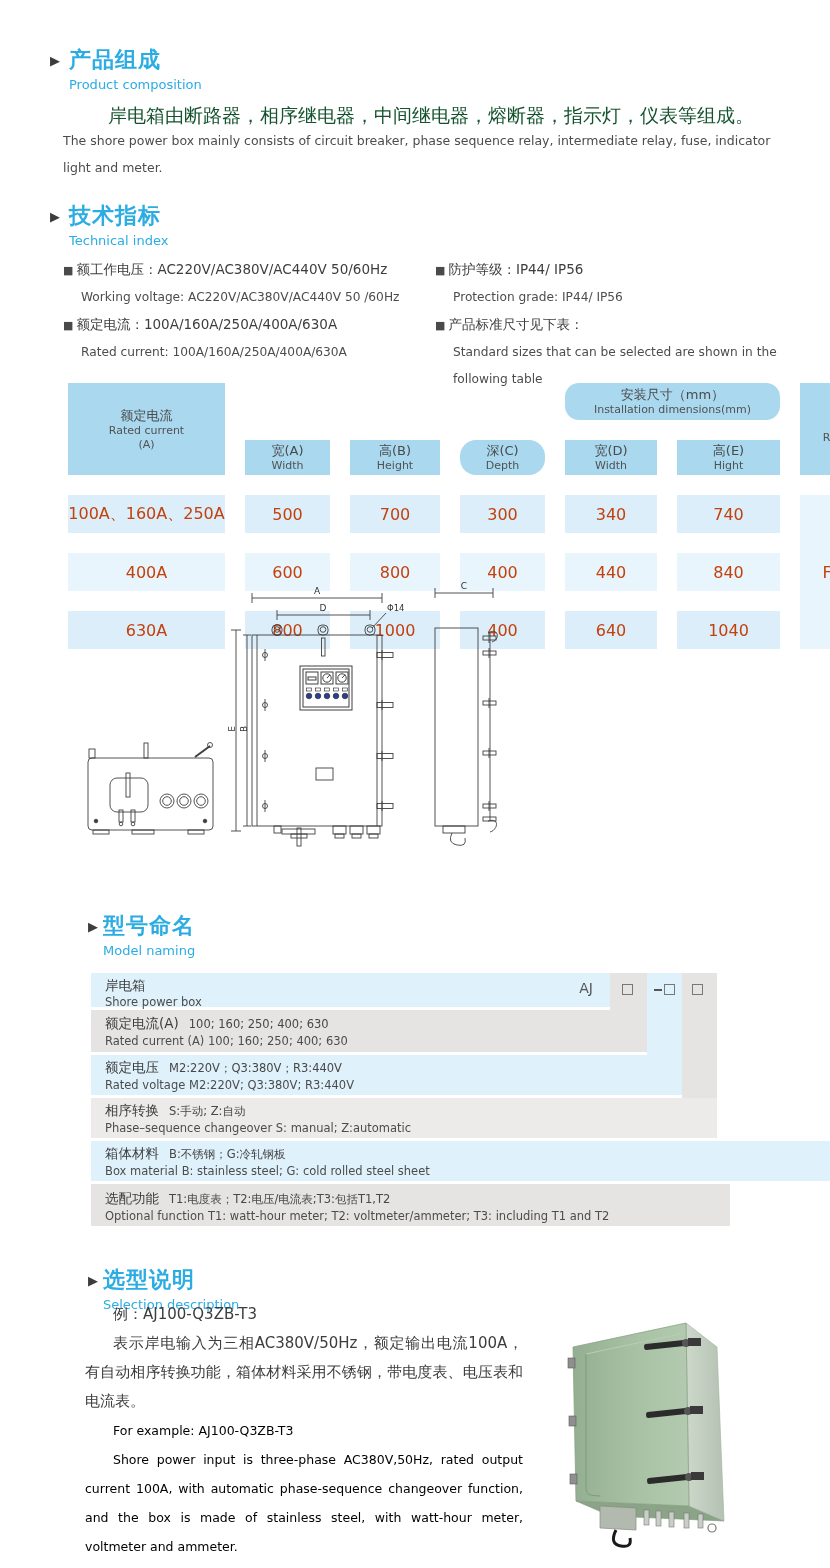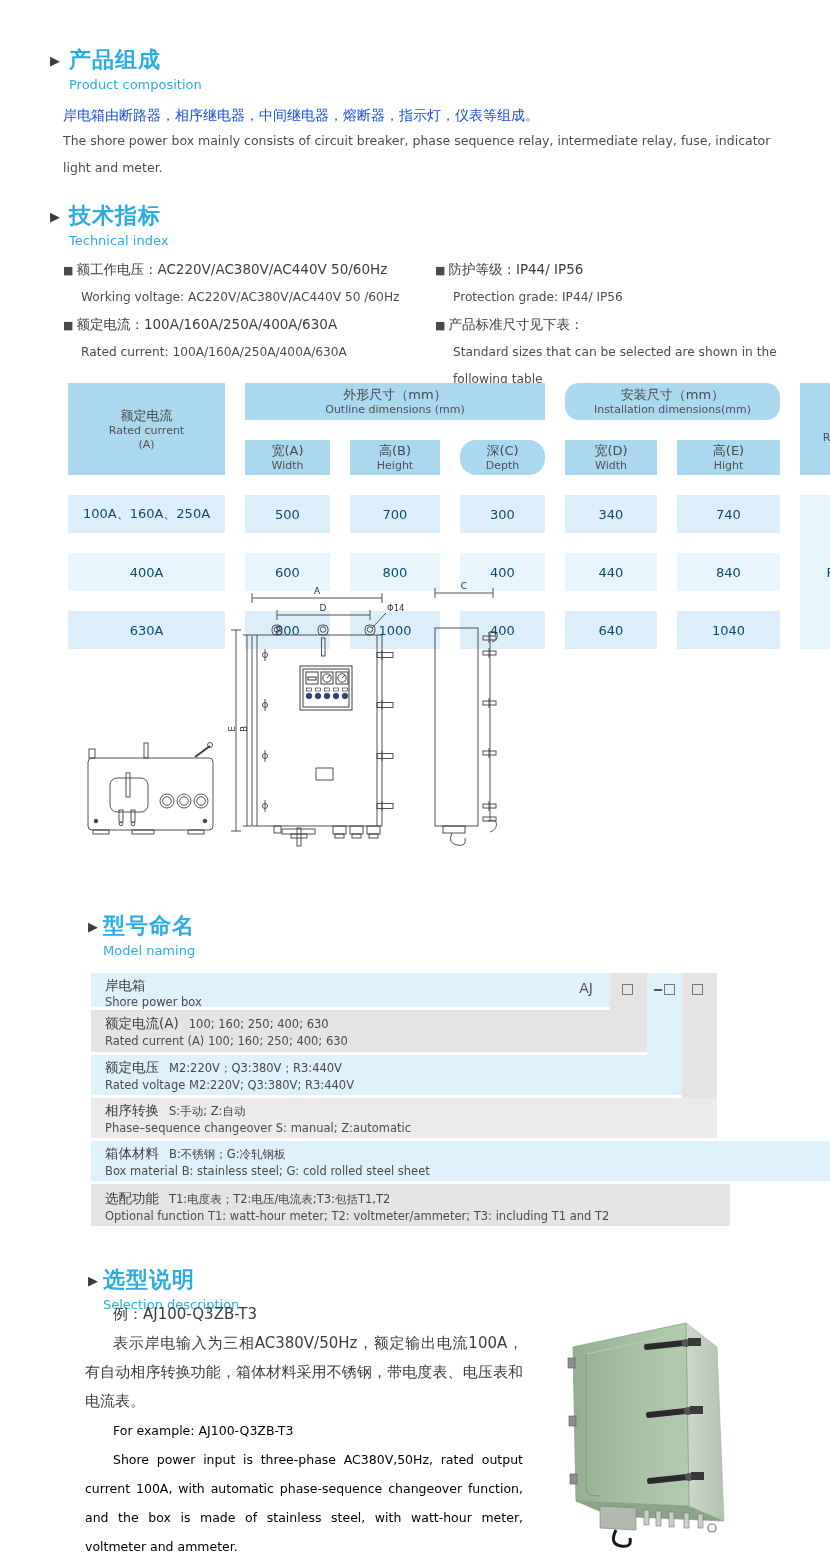--- a/index.html
+++ b/index.html
@@ -5,35 +5,35 @@
   html,body{margin:0;padding:0;background:#fff;}
   .page{position:relative;width:830px;height:1568px;background:#ffffff;overflow:hidden;
         font-family:"DejaVu Sans","Liberation Sans",sans-serif;color:#3d3d3d;}
   .abs{position:absolute;}
   
   .sec-head{display:flex;align-items:flex-start;gap:9px;}
   .sec-arrow{font-size:13px;color:#3c3c3c;line-height:30px;}
   .sec-title{font-size:22px;line-height:28px;color:#2bace2;font-weight:600;letter-spacing:1px;}
   .sec-sub{font-size:13px;color:#2bace2;margin-top:3px;}
   
-  .zh-line{font-size:14px;color:#1d4ed8;line-height:27px;}
+  .zh-line{font-size:19px;color:#14532d;line-height:27px;margin-left:45px;}
   .en-line{font-size:12.5px;color:#4c4c4c;line-height:27px;}
   
   .spec-grid{display:grid;grid-template-columns:372px auto;}
   .spec .s-zh{font-size:13.5px;color:#3d3d3d;line-height:27px;}
   .spec .s-zh .bullet{font-size:11px;color:#4a4a4a;margin-right:3px;}
   .spec .s-en{font-size:12.2px;color:#4c4c4c;line-height:27px;padding-left:18px;}
   
   .size-table{display:grid;grid-template-columns:157px 85px 90px 85px 92px 103px 88px;
               grid-template-rows:37px 35px 38px 38px 38px;gap:20px;}
   .cell{display:flex;flex-direction:column;align-items:center;justify-content:center;text-align:center;}
   .th{background:#a9d8ef;color:#4a4a4a;}
   .th .tzh{font-size:13px;line-height:15px;}
   .th .ten{font-size:11px;line-height:13px;margin-top:1px;color:#525252;}
-  .td{font-size:13px;color:#0c4a6e;}
+  .td{font-size:16px;color:#c2410c;}
   .bg-a{background:#dceefa;}
   .bg-b{background:#e9f5fd;text-align:right;}
   
   .ladder{position:relative;width:660px;}
   .lrow{position:absolute;left:0;box-sizing:border-box;padding:4px 0 0 14px;}
   .lrow .l-zh{font-size:13.5px;color:#3d3d3d;line-height:17px;}
   .lrow .l-zh .l-val{font-size:11.5px;color:#474747;margin-left:10px;}
   .lrow .l-en{font-size:11.5px;color:#4c4c4c;line-height:15px;margin-top:1px;}
   .strip{position:absolute;top:0;}
   .blue{background:#dff1fb;}
@@ -94,24 +94,20 @@
       <div class="s-zh"><span class="bullet">■</span><span>产品标准尺寸见下表：</span></div>
       <div class="s-en" style="width:330px;">Standard sizes that can be selected are shown in the following table</div>
     </div>
   </div>
 
   <div class="abs size-table" style="left:68px;top:383px;">
     <div class="cell th" style="grid-column:1;grid-row:1/3;">
       <div class="tzh">额定电流</div>
       <div class="ten">Rated current</div>
       <div class="ten">(A)</div>
-    </div>
-    <div class="cell th" style="grid-column:2/5;grid-row:1;">
-      <div class="tzh">外形尺寸（mm）</div>
-      <div class="ten">Outline dimensions (mm)</div>
     </div>
     <div class="cell th" style="grid-column:5/7;grid-row:1;border-radius:14px;">
       <div class="tzh">安装尺寸（mm）</div>
       <div class="ten">Installation dimensions(mm)</div>
     </div>
     <div class="cell th" style="grid-column:7;grid-row:1/3;">
       <div class="tzh">备注</div>
       <div class="ten">Remark</div>
     </div>
     <div class="cell th" style="grid-column:2;grid-row:2;">

